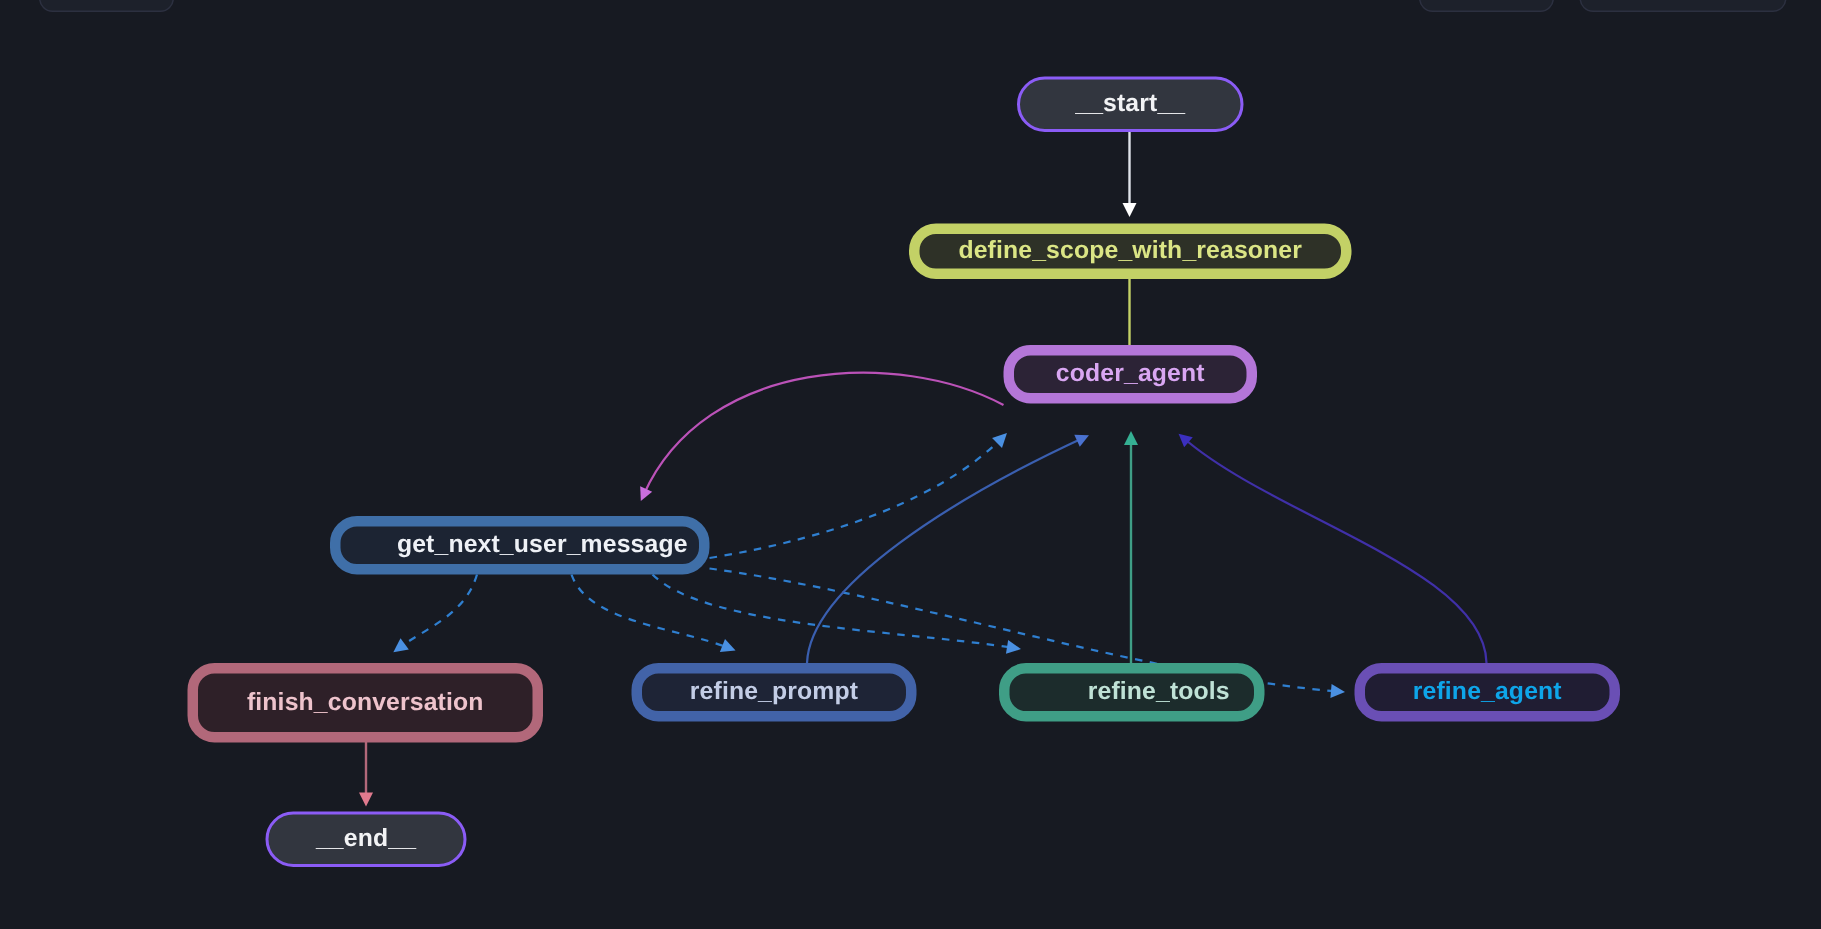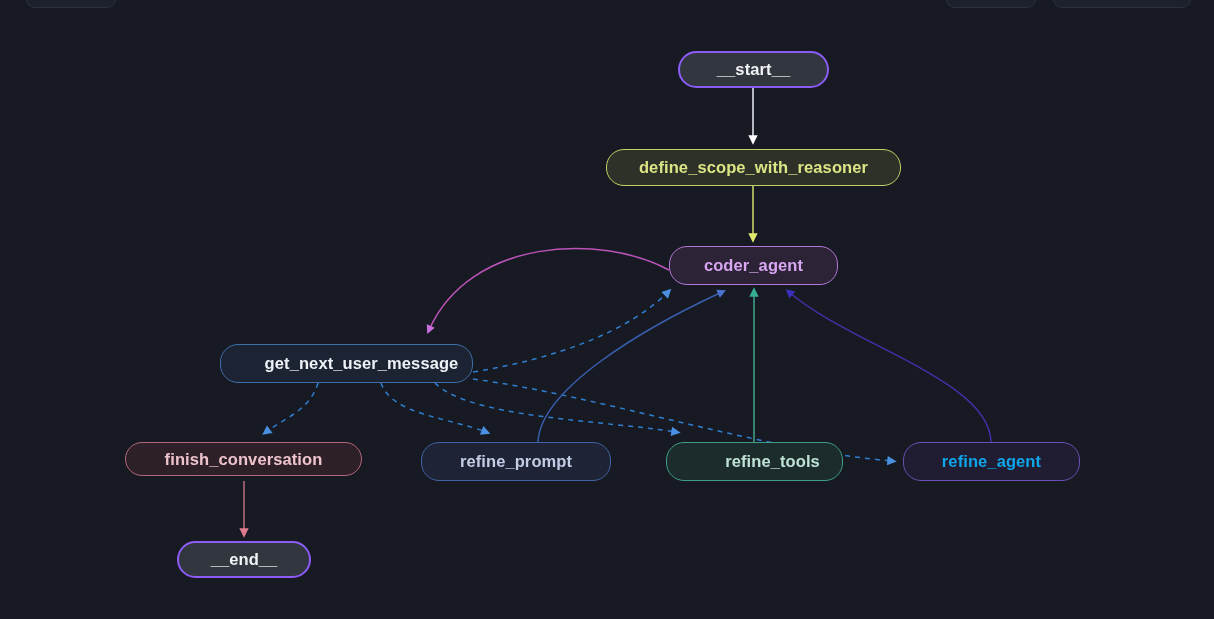--- a/index.html
+++ b/index.html
@@ -52,21 +52,21 @@
   }
 
   
   .node {
     position: absolute;
     box-sizing: border-box;
     display: flex;
     align-items: center;
     justify-content: center;
     border-radius: 18px;
-    border: 1px solid #1d4ed8;
+    border: 7px solid #1d4ed8;
     font-size: 16.5px;
     font-weight: bold;
     letter-spacing: 0.1px;
     white-space: nowrap;
     z-index: 5;
   }
   .node.terminal {
     border-radius: 999px;
     background: #32363f;
     border: 2px solid #8b5cf6;
@@ -172,25 +172,25 @@
 
     <path d="M991,442 C990,380 850,345 789,292" fill="none" stroke="#4030a8" stroke-width="1.5" marker-end="url(#ah-indigo)"></path>
 
     <path d="M244,481 L244,533" fill="none" stroke="#b2687a" stroke-width="1.6" marker-end="url(#ah-pink)"></path>
   </svg>
 
   <div class="node terminal" style="left:678px;top:51px;width:151px;height:37px;">__start__</div>
 
   <div class="node n-define" style="left:606px;top:149px;width:295px;height:37px;">define_scope_with_reasoner</div>
 
-  <div class="node n-coder" style="left:669px;top:246px;width:169px;height:39px;">coder_agent</div>
+  <div class="node n-coder" style="left:669px;top:230px;width:169px;height:39px;">coder_agent</div>
 
   <div class="node n-getmsg" style="left:220px;top:344px;width:253px;height:39px;">get_next_user_message</div>
 
-  <div class="node n-finish" style="left:125px;top:442px;width:237px;height:34px;">finish_conversation</div>
+  <div class="node n-finish" style="left:125px;top:442px;width:237px;height:53px;">finish_conversation</div>
 
   <div class="node n-refprompt" style="left:421px;top:442px;width:190px;height:39px;">refine_prompt</div>
 
   <div class="node n-reftools" style="left:666px;top:442px;width:177px;height:39px;">refine_tools</div>
 
   <div class="node n-refagent" style="left:903px;top:442px;width:177px;height:39px;">refine_agent</div>
 
   <div class="node terminal" style="left:177px;top:541px;width:134px;height:37px;">__end__</div>
 
 </div>

